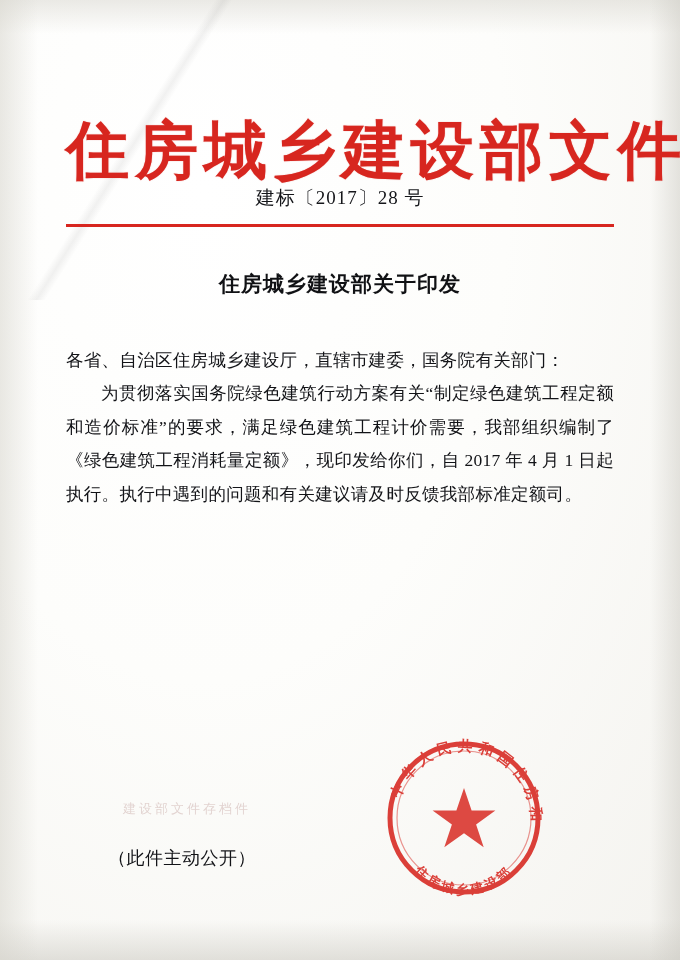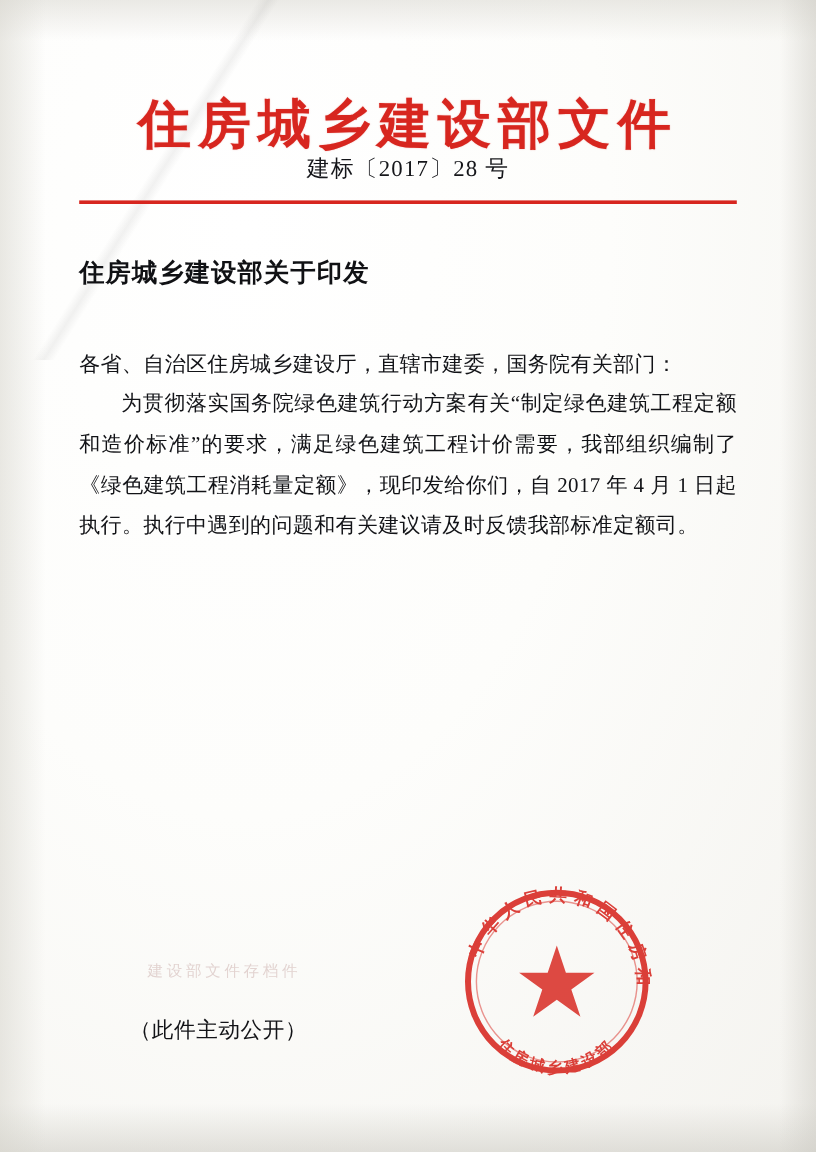--- a/index.html
+++ b/index.html
@@ -46,26 +46,26 @@
   }
 
   .content {
     position: relative;
     z-index: 2;
     padding: 0 66px;
   }
 
   
   .masthead {
-    margin-top: 80px;
+    margin-top: 116px;
     text-align: center;
     color: #d7261f;
     font-family: "DejaVu Serif", "Liberation Serif", serif;
     font-weight: 700;
-    font-size: 44px;
+    font-size: 63px;
     letter-spacing: 6px;
     line-height: 1.1;
     text-shadow: 0 0 1px rgba(215,38,31,.5);
     white-space: nowrap;
   }
 
   
   .docnum {
     text-align: center;
     font-size: 19px;
@@ -77,20 +77,21 @@
   .redrule {
     margin-top: 13px;
     height: 2.5px;
     background: #d7261f;
     width: 100%;
   }
 
   
   .title {
     margin-top: 38px;
+    text-align: center;
     font-size: 21px;
     font-weight: 700;
     line-height: 1.85;
     color: #101114;
     letter-spacing: 1px;
   }
 
   
   .body {
     margin-top: 40px;

